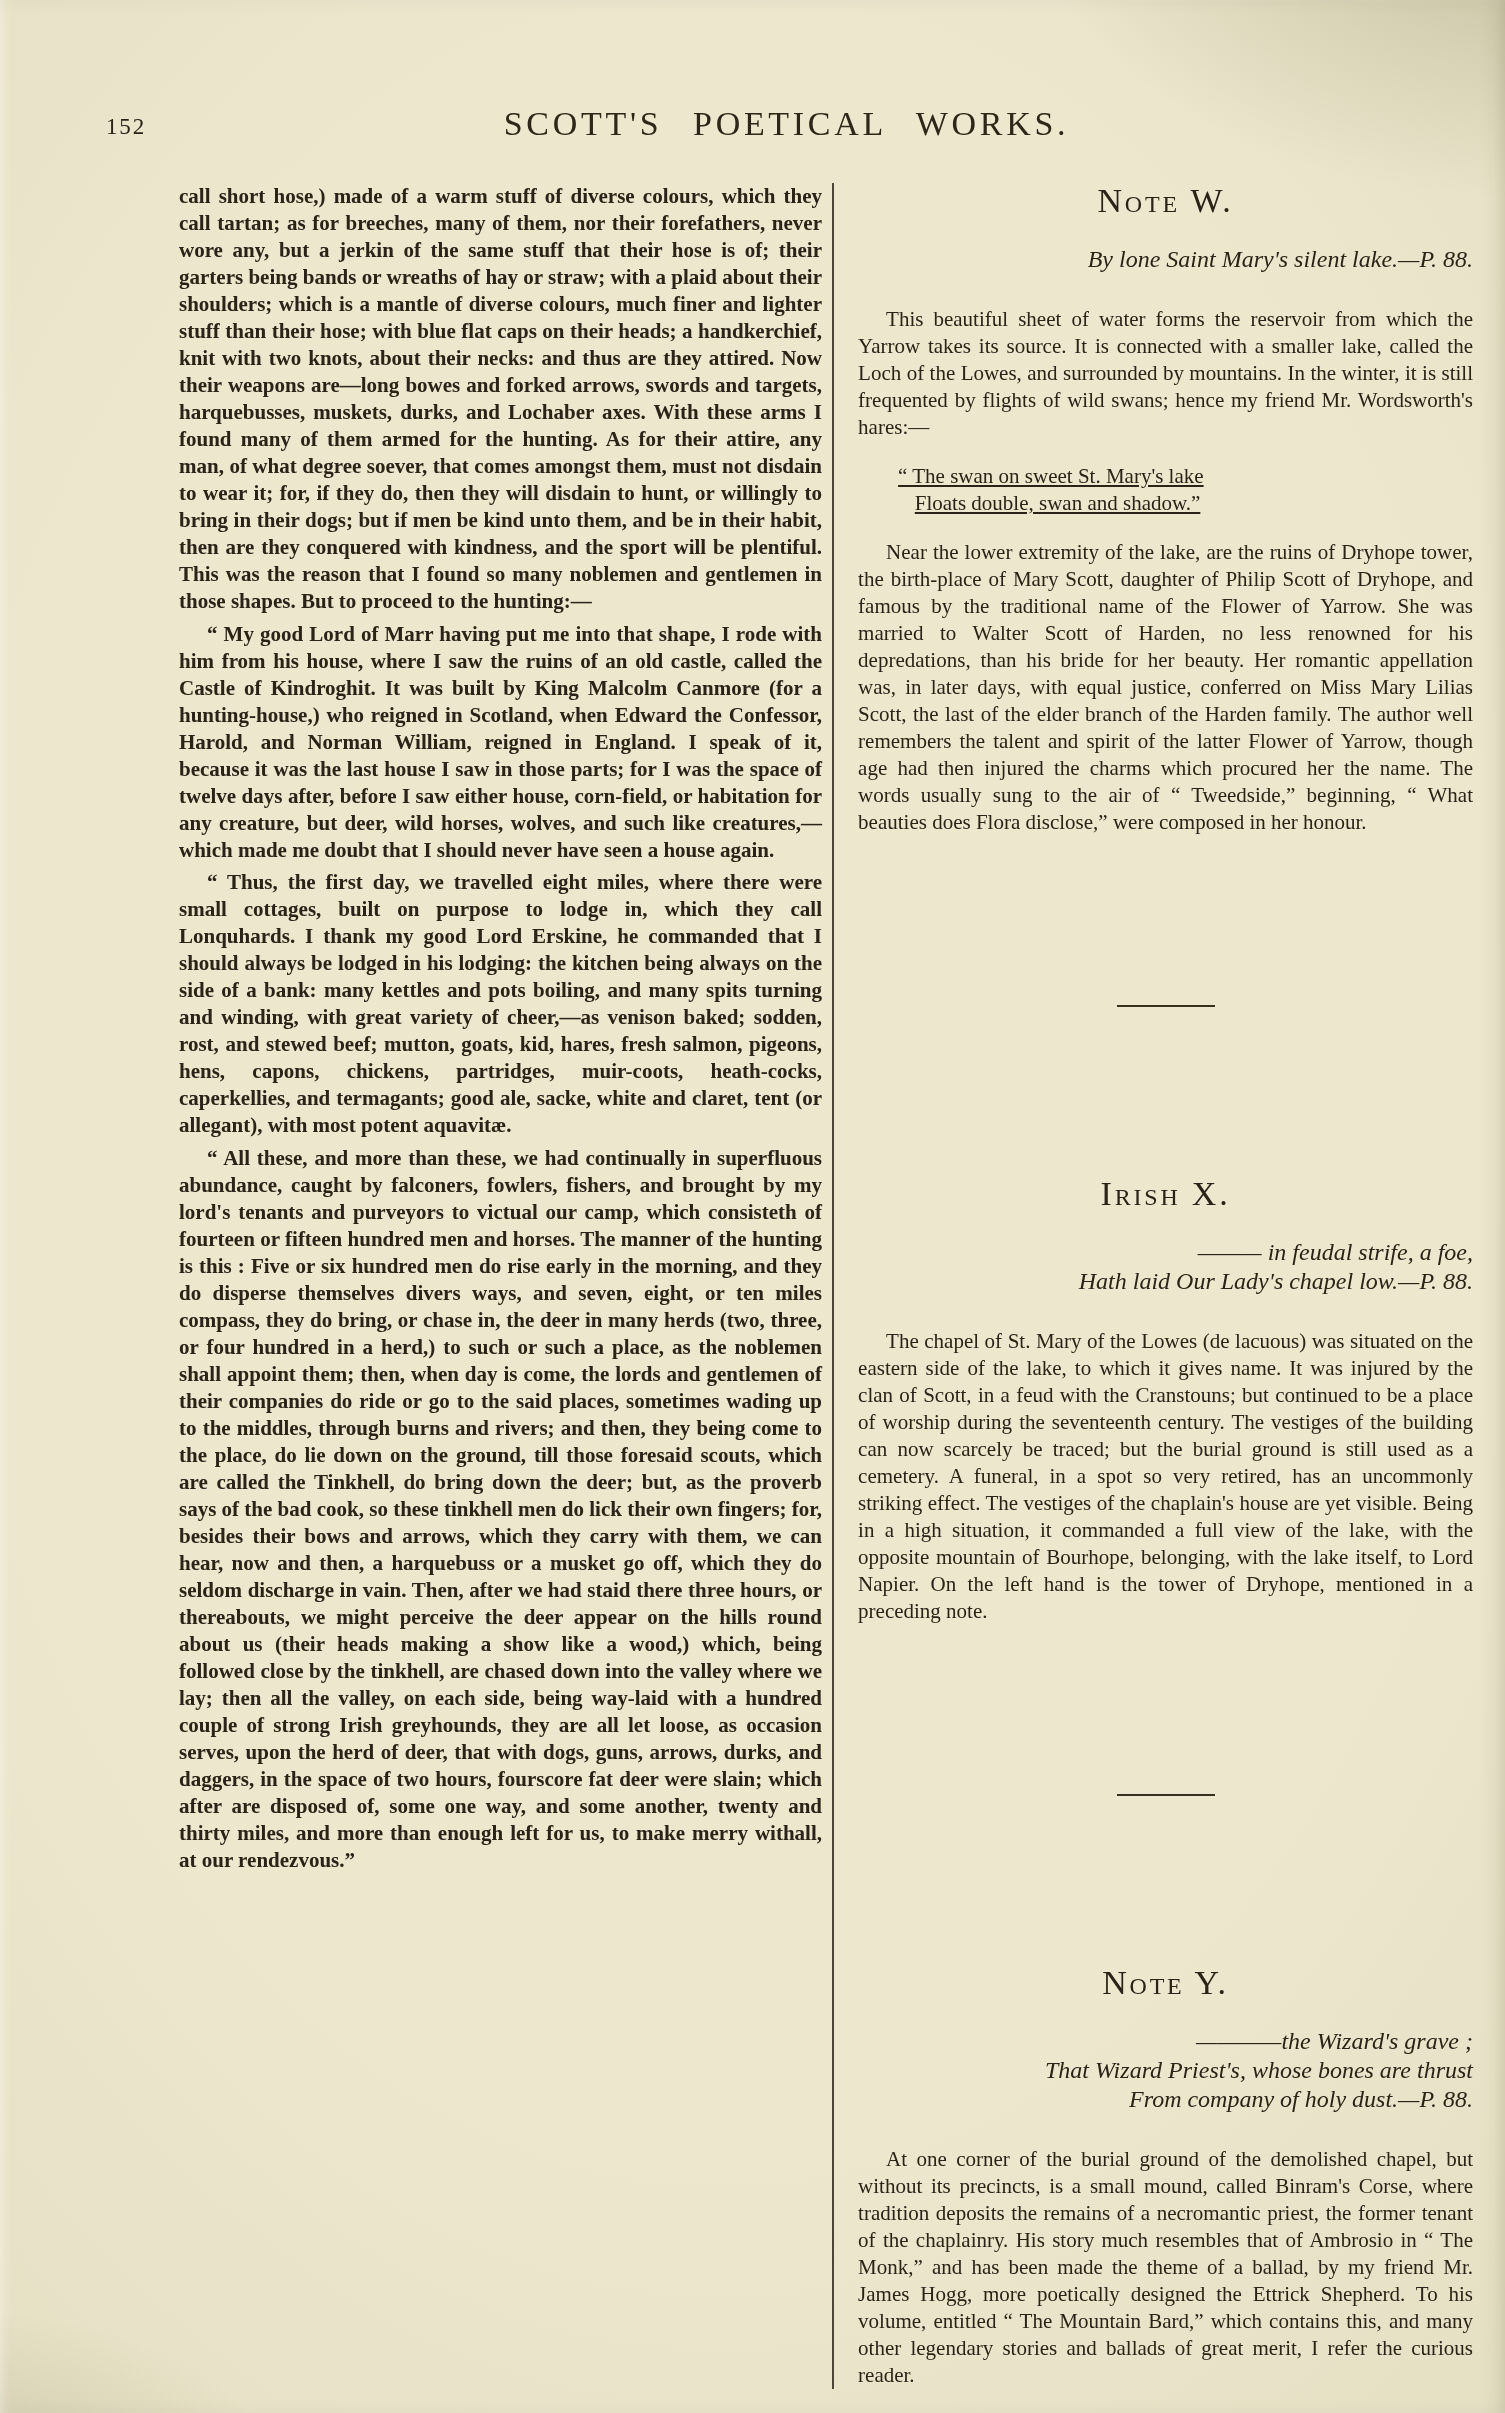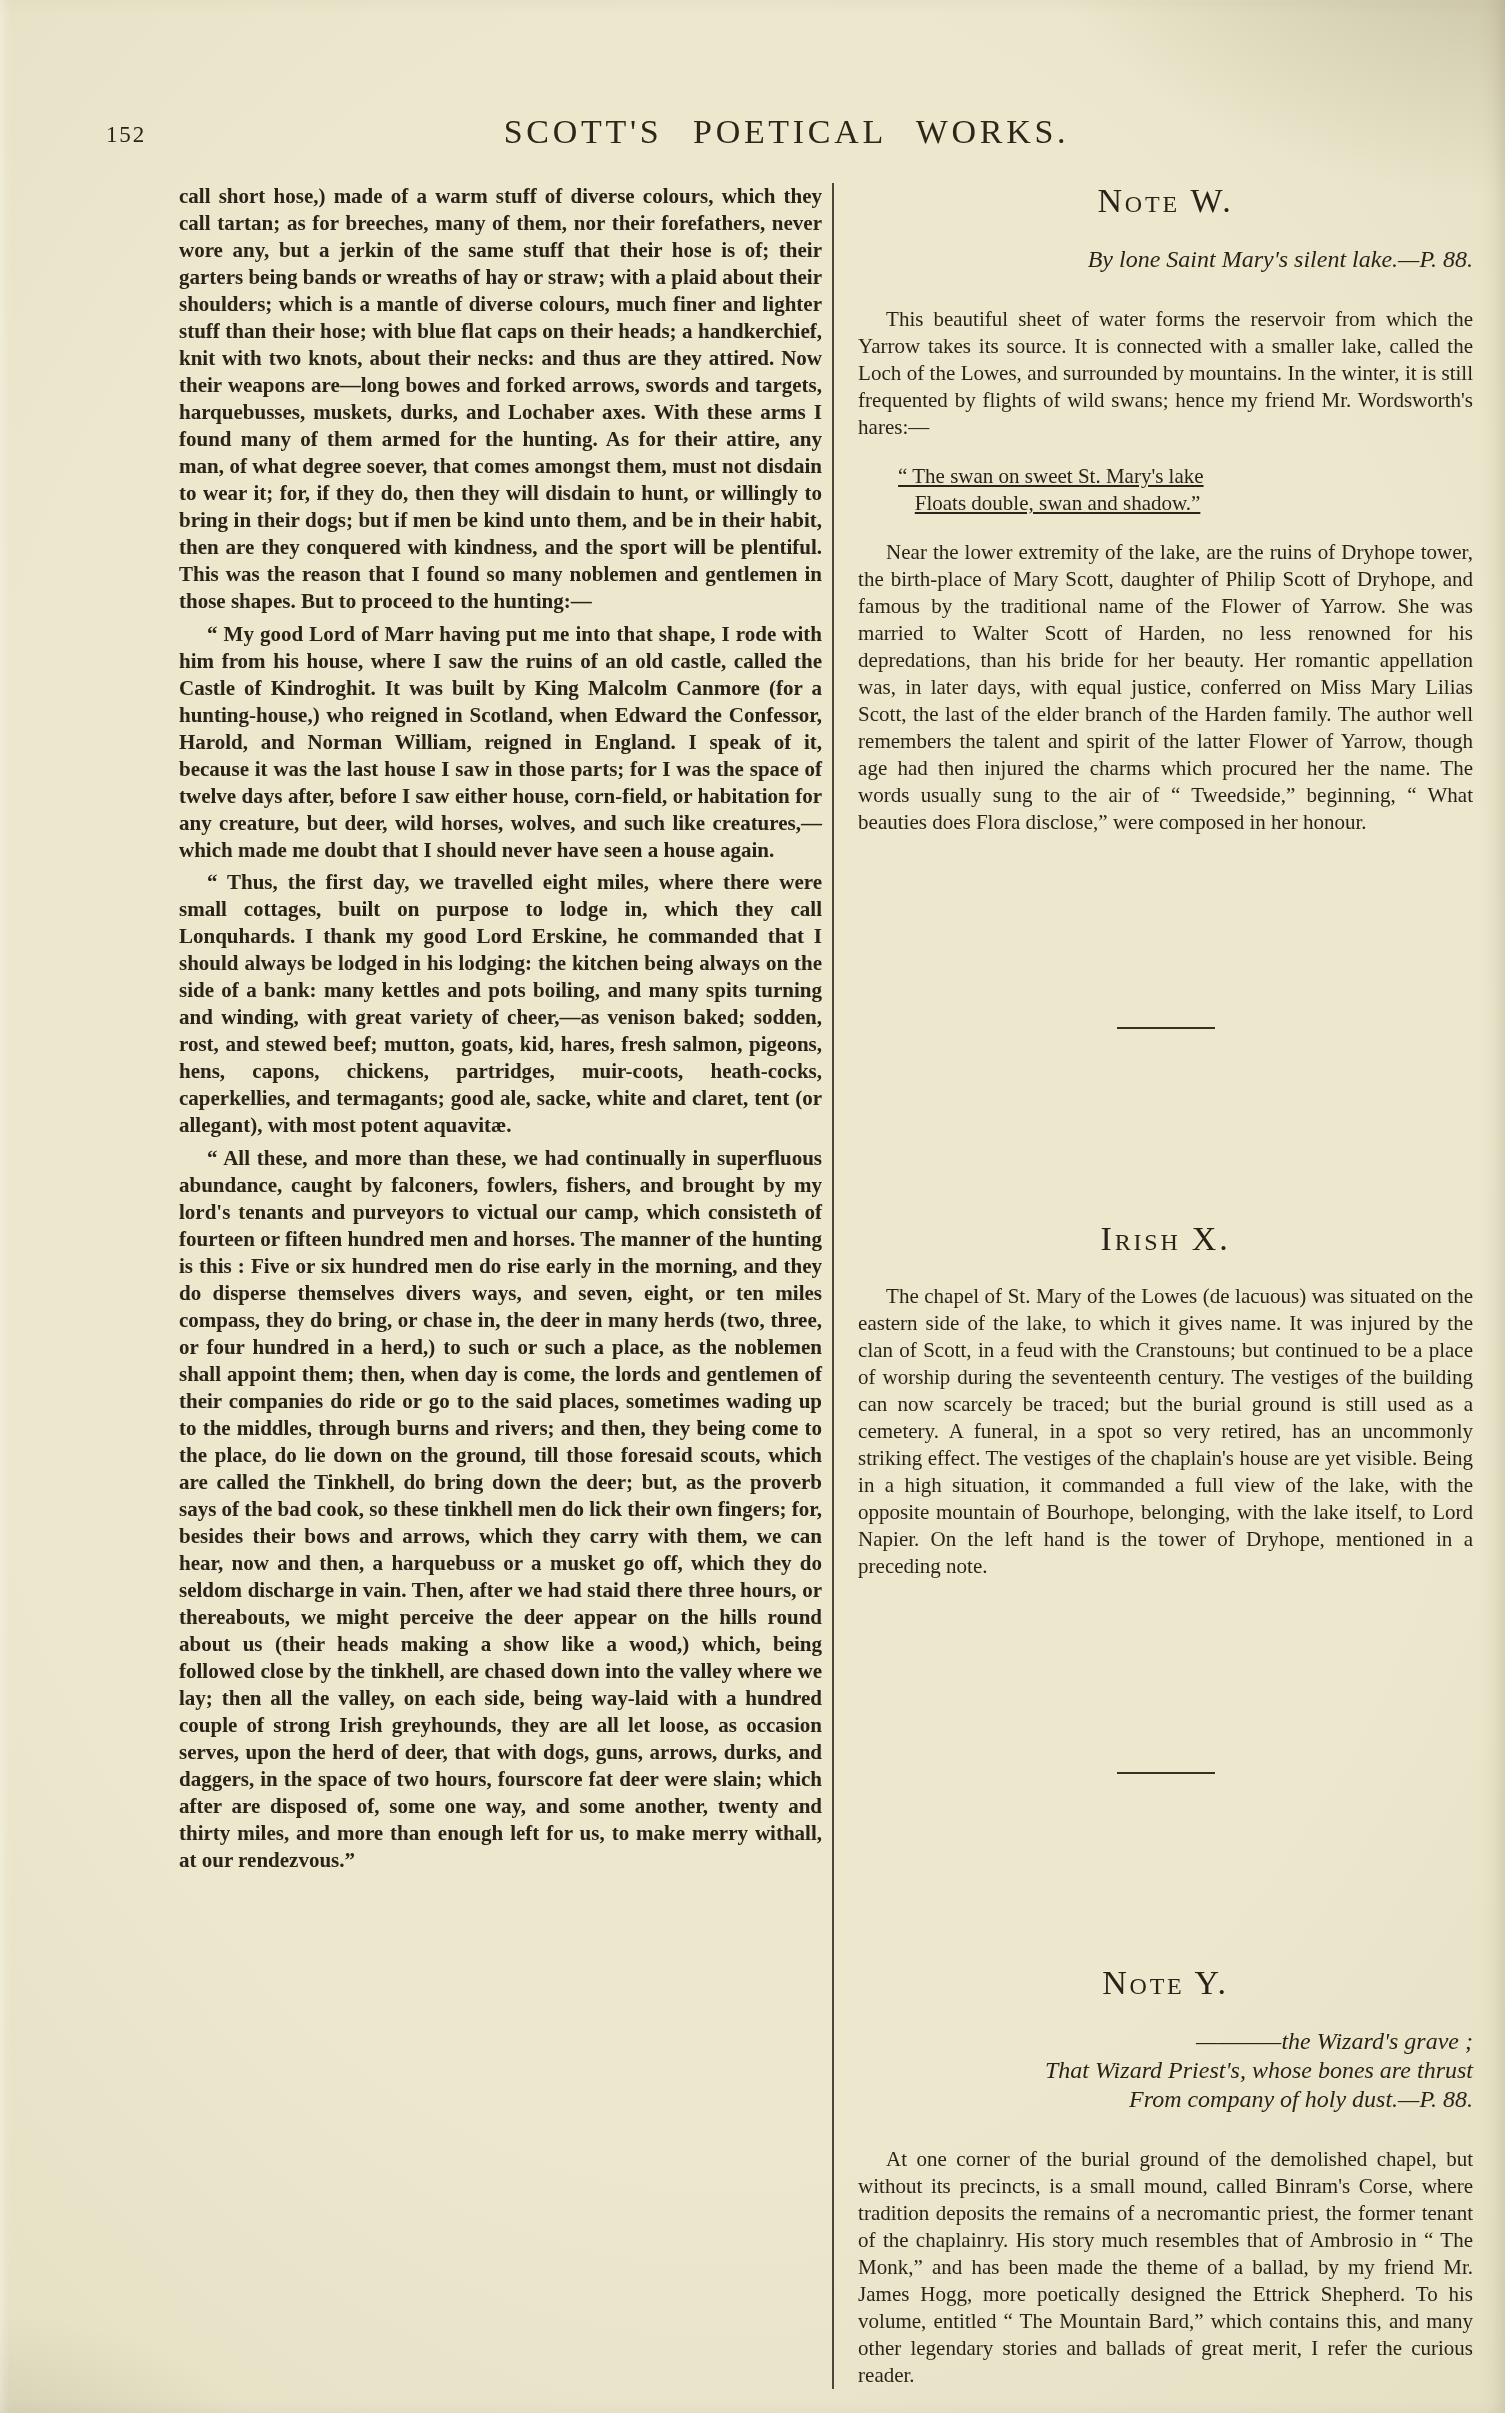--- a/index.html
+++ b/index.html
@@ -13,21 +13,21 @@
       radial-gradient(ellipse 834px 482px at 103% -4%, rgba(104,94,60,0.28), rgba(104,94,60,0) 62%),
       radial-gradient(ellipse 574px 296px at -4% 103%, rgba(104,94,60,0.20), rgba(104,94,60,0) 60%),
       radial-gradient(ellipse 1389px 1945px at 48% 45%, #ece7cd 55%, #e3dec1 100%);
     background-color: #e8e3c7;
     box-shadow: inset 7.4px 0 13px -7.4px rgba(255,255,255,0.55), inset -13px 0 24px -13px rgba(90,80,50,0.30);
     color: #2a2318;
     font-family: "Liberation Serif", "DejaVu Serif", serif;
     overflow: hidden;
   }
 
-  .running-head { position: absolute; top: 113px; left: 104px; right: 37px; height: 41px; }
+  .running-head { position: absolute; top: 105px; left: 104px; right: 37px; height: 41px; }
   .page-number { position: absolute; left: 1.9px; top: 9.3px; font-size: 23px; letter-spacing: 1.9px; }
   .head-title {
     display: block; text-align: center;
     font-size: 34px; letter-spacing: 3.7px; word-spacing: 18.5px;
     color: #2e2719;
   }
 
   .columns {
     position: absolute; top: 183px; left: 179px; right: 33px; bottom: 24px;
     display: flex; align-items: stretch;
@@ -90,20 +90,24 @@
           <div class="verse-line">“ The swan on sweet St. Mary's lake</div>
           <div class="verse-line verse-line-2">Floats double, swan and shadow.”</div>
         </div>
         <p class="body-para">Near the lower extremity of the lake, are the ruins of Dryhope tower, the birth-place of Mary Scott, daughter of Philip Scott of Dryhope, and famous by the traditional name of the Flower of Yarrow. She was married to Walter Scott of Harden, no less renowned for his depredations, than his bride for her beauty. Her romantic appellation was, in later days, with equal justice, conferred on Miss Mary Lilias Scott, the last of the elder branch of the Harden family. The author well remembers the talent and spirit of the latter Flower of Yarrow, though age had then injured the charms which procured her the name. The words usually sung to the air of “ Tweedside,” beginning, “ What beauties does Flora disclose,” were composed in her honour.</p>
       </section>
 
       <div class="note-rule"></div>
 
       <section class="note">
         <h3 class="note-title">Irish X.</h3>
+        <div class="epigraph">
+          <div>——— in feudal strife, a foe,</div>
+          <div>Hath laid Our Lady's chapel low.—P. 88.</div>
+        </div>
         <p class="body-para">The chapel of St. Mary of the Lowes (de lacuous) was situated on the eastern side of the lake, to which it gives name. It was injured by the clan of Scott, in a feud with the Cranstouns; but continued to be a place of worship during the seventeenth century. The vestiges of the building can now scarcely be traced; but the burial ground is still used as a cemetery. A funeral, in a spot so very retired, has an uncommonly striking effect. The vestiges of the chaplain's house are yet visible. Being in a high situation, it commanded a full view of the lake, with the opposite mountain of Bourhope, belonging, with the lake itself, to Lord Napier. On the left hand is the tower of Dryhope, mentioned in a preceding note.</p>
       </section>
 
       <div class="note-rule"></div>
 
       <section class="note">
         <h3 class="note-title">Note Y.</h3>
         <div class="epigraph">
           <div>————the Wizard's grave ;</div>
           <div>That Wizard Priest's, whose bones are thrust</div>

